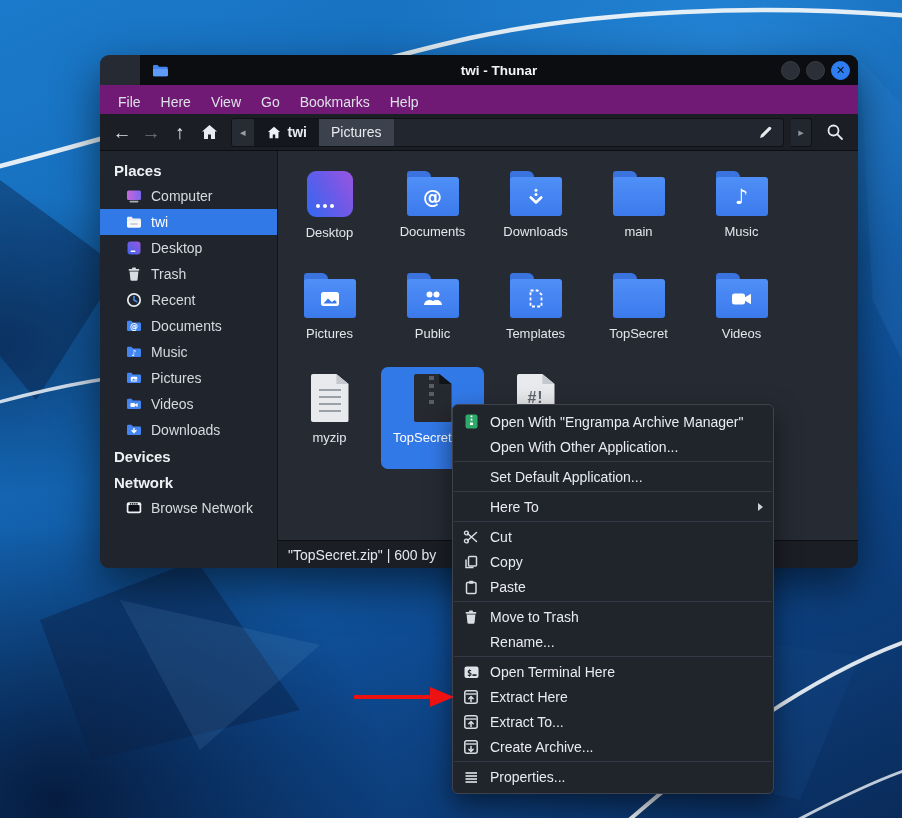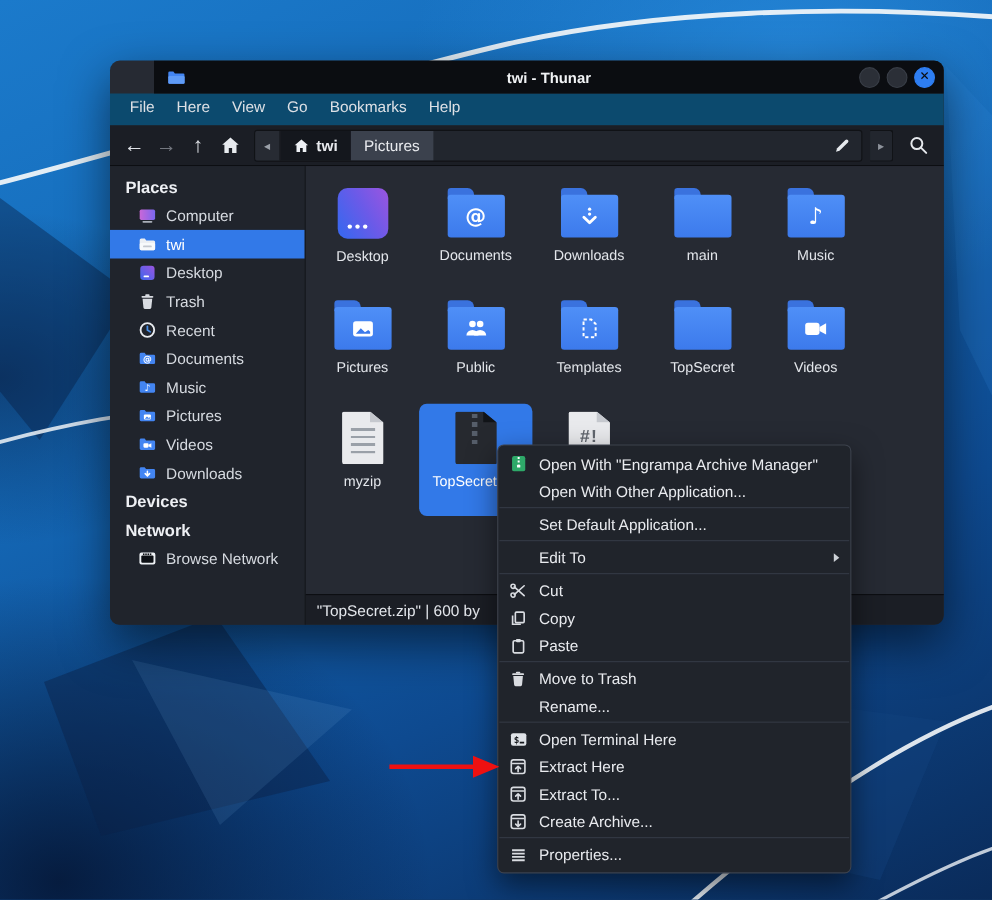--- a/index.html
+++ b/index.html
@@ -21,21 +21,21 @@
     background:#262a33;border-radius:9px;overflow:hidden;
     box-shadow:0 16px 44px rgba(0,0,0,.55);display:flex;flex-direction:column;}
   .titlebar{height:30px;background:#0b0d11;display:flex;align-items:center;position:relative;flex:none;margin-left:40px;}
   .title{position:absolute;left:0;right:0;text-align:center;color:#f1f3f5;font-size:13.5px;font-weight:bold;}
   .tb-icon{margin-left:12px;z-index:2;display:flex;}
   .winbtns{position:absolute;right:8px;top:0;height:30px;display:flex;align-items:center;gap:6px;z-index:2;}
   .wbtn{width:17px;height:17px;border-radius:50%;background:#2b2f37;border:1px solid #383d46;}
   .wbtn.close{background:#2e7ef2;border-color:#2e7ef2;color:#0b0d11;font-size:11px;font-weight:bold;
     display:flex;align-items:center;justify-content:center;line-height:1;}
 
-  .menubar{height:29px;background:#0c4a6e;display:flex;align-items:flex-start;padding-left:8px;flex:none;}
+  .menubar{height:29px;background:#701a75;display:flex;align-items:flex-end;padding-left:8px;flex:none;}
   .menubar .mb{padding:4px 10px;color:#dde0e5;font-size:14px;}
 
   .toolbar{height:36px;background:#1b1e25;display:flex;align-items:center;padding:0 9px;
     border-bottom:1px solid #0c0e12;flex:none;gap:3px;}
   .navbtn{width:26px;height:26px;display:flex;align-items:center;justify-content:center;
     color:#dfe2e7;font-size:19px;font-weight:bold;line-height:1;}
   .navbtn.dis{color:#73777f;}
   .pathbar{flex:1;height:27px;margin:0 4px 0 6px;background:#22262e;border:1px solid #101216;
     border-radius:3px;display:flex;align-items:stretch;overflow:hidden;}
   .pseg{display:flex;align-items:center;padding:0 12px;font-size:14px;color:#e8eaee;}
@@ -504,21 +504,21 @@
 
   <div class="cmi">
     <span class="cico"></span>
     <span>Set Default Application...</span>
   </div>
 
   <div class="csep"></div>
 
   <div class="cmi">
     <span class="cico"></span>
-    <span>Edit To</span>
+    <span>Here To</span>
     <span class="subarrow"></span>
   </div>
 
   <div class="csep"></div>
 
   <div class="cmi">
     <span class="cico">
       <svg width="16" height="16" viewBox="0 0 16 16">
           <path d="M4.5 4.5 L13.5 12.5 M4.5 11.5 L13.5 3.5" stroke="#d9dce1" stroke-width="1.5" stroke-linecap="round"></path>
           <circle cx="3.4" cy="4" r="1.9" stroke="#d9dce1" stroke-width="1.4" fill="none"></circle>

